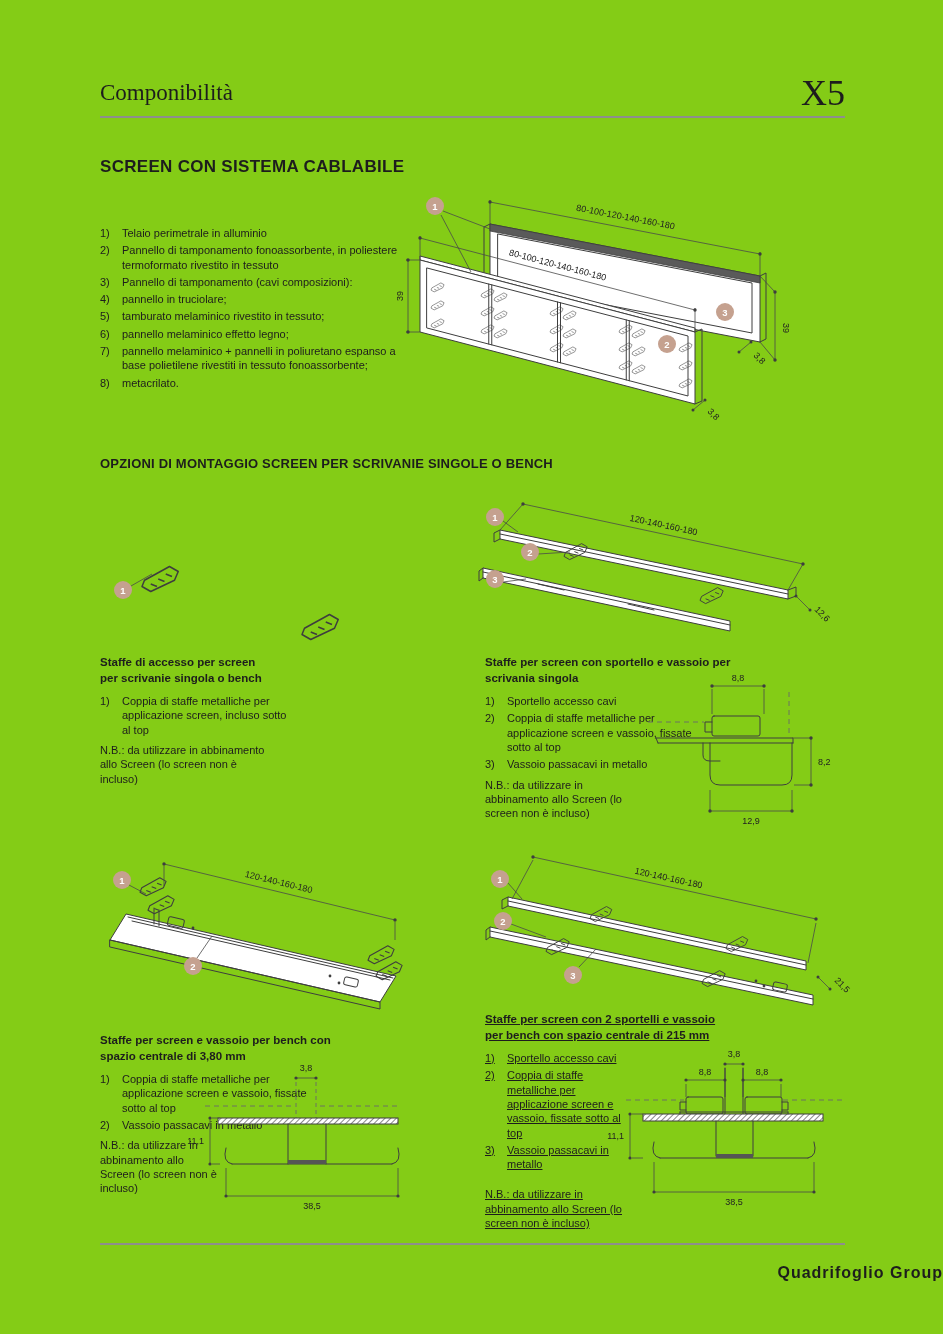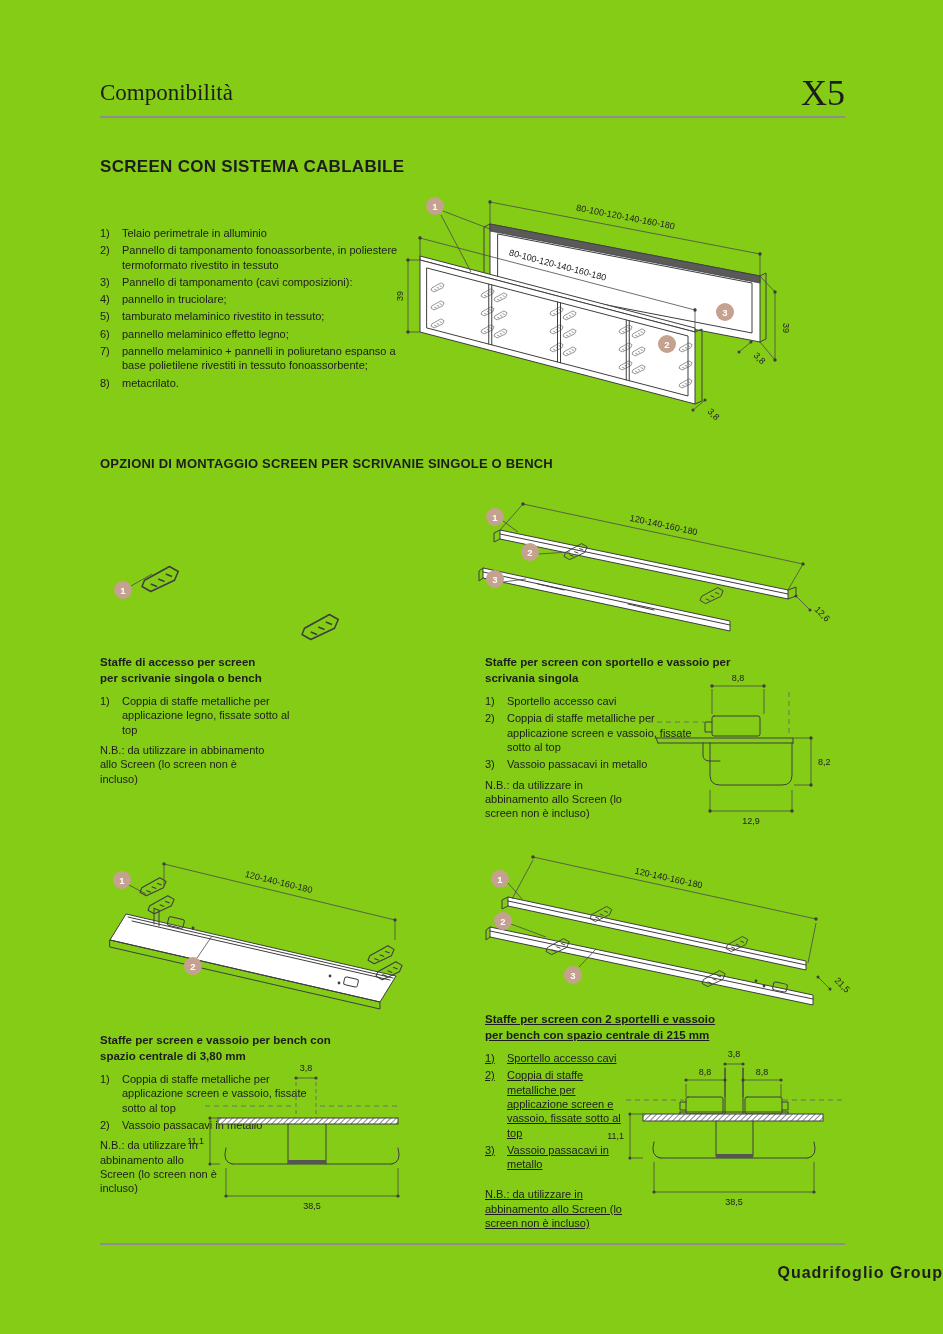--- a/index.html
+++ b/index.html
@@ -195,21 +195,21 @@
       </g>
   </svg>
   <div class="abs" style="left:100px;top:655px;width:200px;">
     <div class="btitle">
       <div>Staffe di accesso per screen</div>
       <div>per scrivanie singola o bench</div>
     </div>
     <div style="height:8px"></div>
     <div class="li">
         <span class="num">1)</span>
-        <span class="txt" style="max-width:170px">Coppia di staffe metalliche per applicazione legno, fissate sotto al top</span>
+        <span class="txt" style="max-width:170px">Coppia di staffe metalliche per applicazione screen, incluso sotto al top</span>
       </div>
     <div class="note" style="width:170px;">N.B.: da utilizzare in abbinamento allo Screen (lo screen non è incluso)</div>
   </div>
 
   <svg class="abs" style="left:478px;top:490px;" width="352" height="152" viewBox="0 0 352 152">
     <g>
       <path class="lnw" d="M22,40 L310,100 L310,109 L22,49 Z"></path>
       <path class="ln" d="M22,44 L310,104"></path>
       <path class="ln" d="M22,40 L16,43 L16,52 L22,49"></path>
       <path class="ln" d="M310,100 L318,97 L318,106 L310,109"></path>

